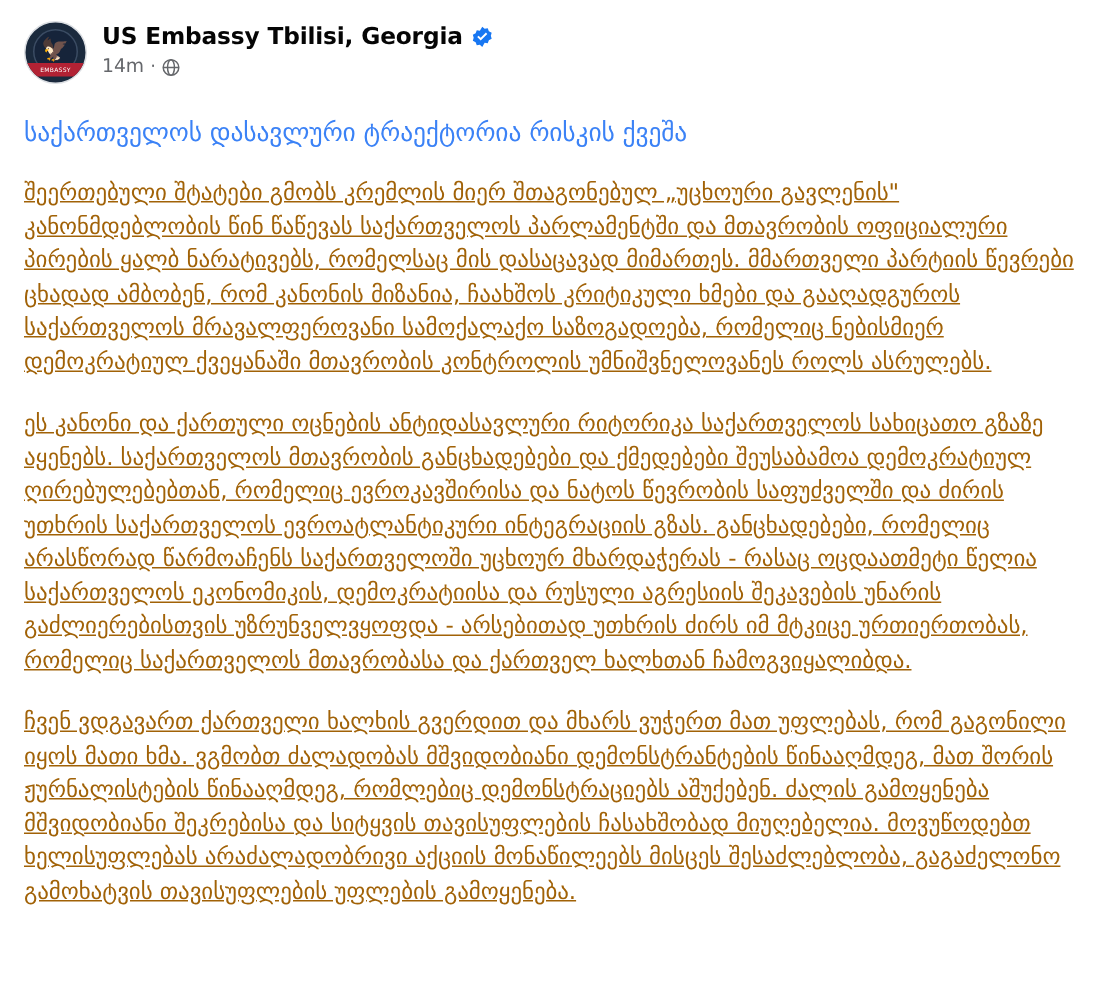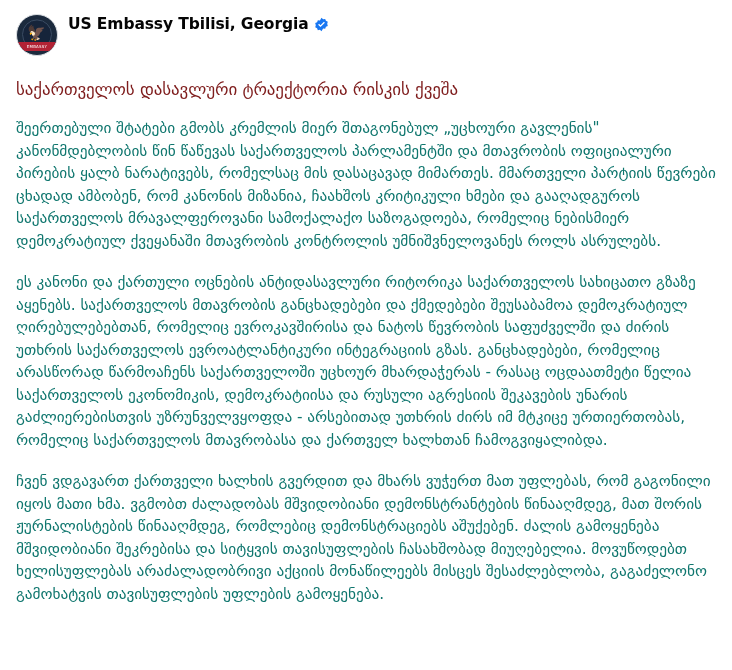--- a/index.html
+++ b/index.html
@@ -118,31 +118,32 @@
     color: #65676b;
     font-size: 12px;
     line-height: 12px;
   }
   .post-body {
     padding: 2px 0 0 0;
   }
   .post-title {
     font-size: 17px;
     line-height: 23px;
-    color: #7f1d1d;
+    color: #3b82f6;
     margin: 10px 0 16px 0;
     letter-spacing: -0.1px;
   }
   .post-paragraph {
     font-size: 15.3px;
     line-height: 22.5px;
-    color: #0f766e;
+    color: #a16207;
     margin: 0 0 19px 0;
     text-align: left;
     letter-spacing: -0.05px;
+    text-decoration: underline;
   }
   .post-paragraph:last-child {
     margin-bottom: 12px;
   }
 </style>
 </head>
 <body>
 
 <div class="post">
 
@@ -160,20 +161,31 @@
     <div class="header-text">
       <div class="name-row">
         <span class="page-name">US Embassy Tbilisi, Georgia</span>
         <span class="verified">
           <svg viewBox="0 0 16 16" width="15" height="15" aria-hidden="true">
             <path fill="#1877F2" d="M8 0.8l1.7 1.5 2.2-.3.8 2.1 2 1-.6 2.2.6 2.2-2 1-.8 2.1-2.2-.3L8 15.2l-1.7-1.5-2.2.3-.8-2.1-2-1 .6-2.2L1.3 6.5l2-1 .8-2.1 2.2.3L8 .8z"></path>
             <path fill="#ffffff" d="M6.9 10.6L4.4 8.2l1-1 1.5 1.5 3.7-3.7 1 1.05-4.7 4.55z"></path>
           </svg>
         </span>
       </div>
+      <div class="meta-row">
+        <span>14m</span>
+        <span class="dot-sep">·</span>
+        <span class="globe-icon">
+          <svg viewBox="0 0 12 12" width="12" height="12" aria-hidden="true">
+            <circle cx="6" cy="6" r="5.2" fill="none" stroke="#65676b" stroke-width="1"></circle>
+            <ellipse cx="6" cy="6" rx="2.3" ry="5.2" fill="none" stroke="#65676b" stroke-width="1"></ellipse>
+            <line x1="0.9" y1="6" x2="11.1" y2="6" stroke="#65676b" stroke-width="1"></line>
+          </svg>
+        </span>
+      </div>
     </div>
 
   </div>
 
   <div class="post-body">
     <div class="post-title">საქართველოს დასავლური ტრაექტორია რისკის ქვეშა</div>
     <p class="post-paragraph">შეერთებული შტატები გმობს კრემლის მიერ შთაგონებულ „უცხოური გავლენის" კანონმდებლობის წინ წაწევას საქართველოს პარლამენტში და მთავრობის ოფიციალური პირების ყალბ ნარატივებს, რომელსაც მის დასაცავად მიმართეს. მმართველი პარტიის წევრები ცხადად ამბობენ, რომ კანონის მიზანია, ჩაახშოს კრიტიკული ხმები და გააღადგუროს საქართველოს მრავალფეროვანი სამოქალაქო საზოგადოება, რომელიც ნებისმიერ დემოკრატიულ ქვეყანაში მთავრობის კონტროლის უმნიშვნელოვანეს როლს ასრულებს.</p>
     <p class="post-paragraph">ეს კანონი და ქართული ოცნების ანტიდასავლური რიტორიკა საქართველოს სახიცათო გზაზე აყენებს. საქართველოს მთავრობის განცხადებები და ქმედებები შეუსაბამოა დემოკრატიულ ღირებულებებთან, რომელიც ევროკავშირისა და ნატოს წევრობის საფუძველში და ძირის უთხრის საქართველოს ევროატლანტიკური ინტეგრაციის გზას. განცხადებები, რომელიც არასწორად წარმოაჩენს საქართველოში უცხოურ მხარდაჭერას - რასაც ოცდაათმეტი წელია საქართველოს ეკონომიკის, დემოკრატიისა და რუსული აგრესიის შეკავების უნარის გაძლიერებისთვის უზრუნველვყოფდა - არსებითად უთხრის ძირს იმ მტკიცე ურთიერთობას, რომელიც საქართველოს მთავრობასა და ქართველ ხალხთან ჩამოგვიყალიბდა.</p>
     <p class="post-paragraph">ჩვენ ვდგავართ ქართველი ხალხის გვერდით და მხარს ვუჭერთ მათ უფლებას, რომ გაგონილი იყოს მათი ხმა. ვგმობთ ძალადობას მშვიდობიანი დემონსტრანტების წინააღმდეგ, მათ შორის ჟურნალისტების წინააღმდეგ, რომლებიც დემონსტრაციებს აშუქებენ. ძალის გამოყენება მშვიდობიანი შეკრებისა და სიტყვის თავისუფლების ჩასახშობად მიუღებელია. მოვუწოდებთ ხელისუფლებას არაძალადობრივი აქციის მონაწილეებს მისცეს შესაძლებლობა, გაგაძელონო გამოხატვის თავისუფლების უფლების გამოყენება.</p>
   </div>

